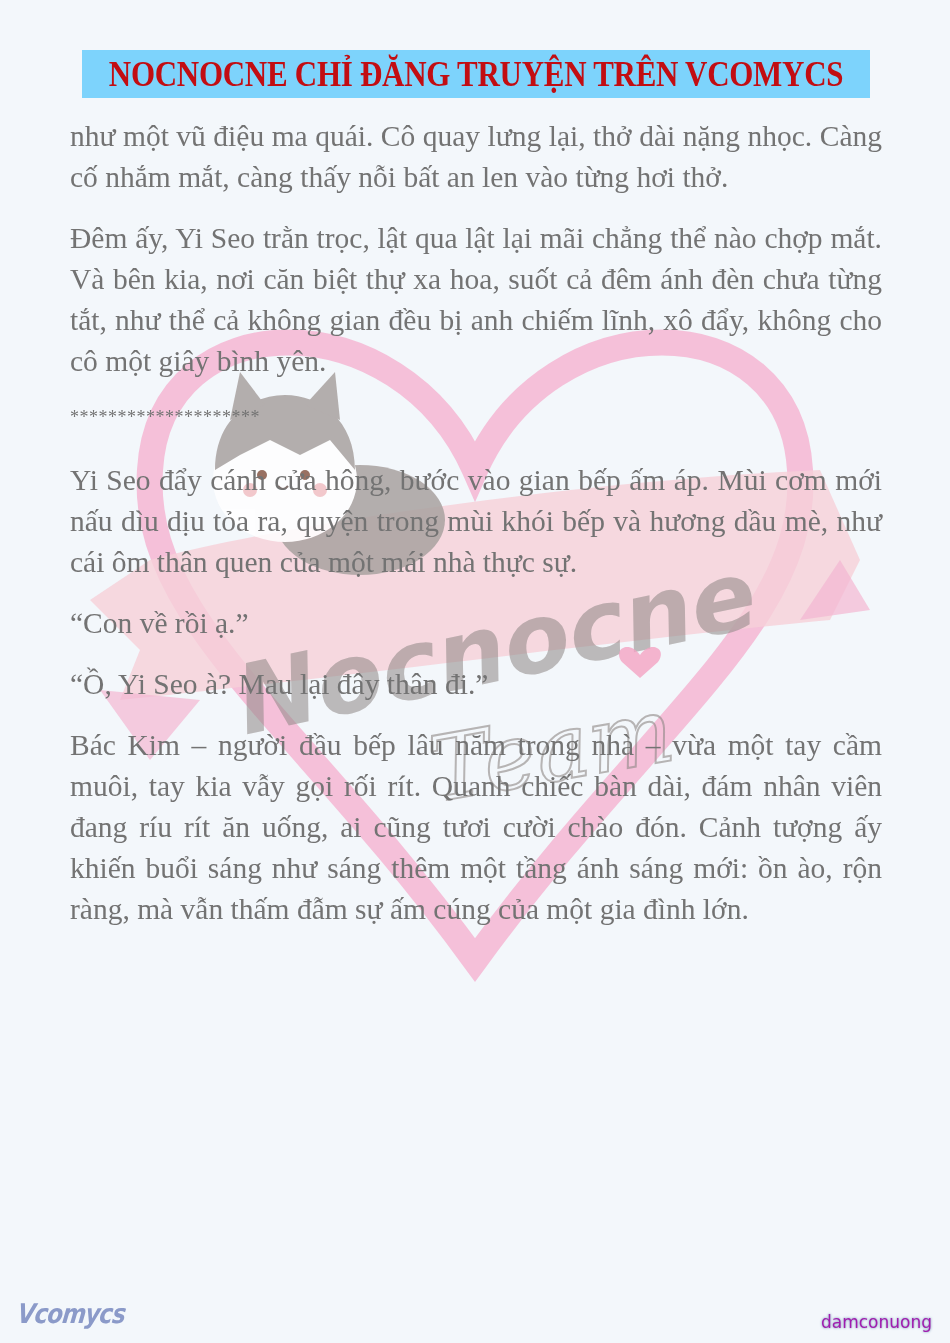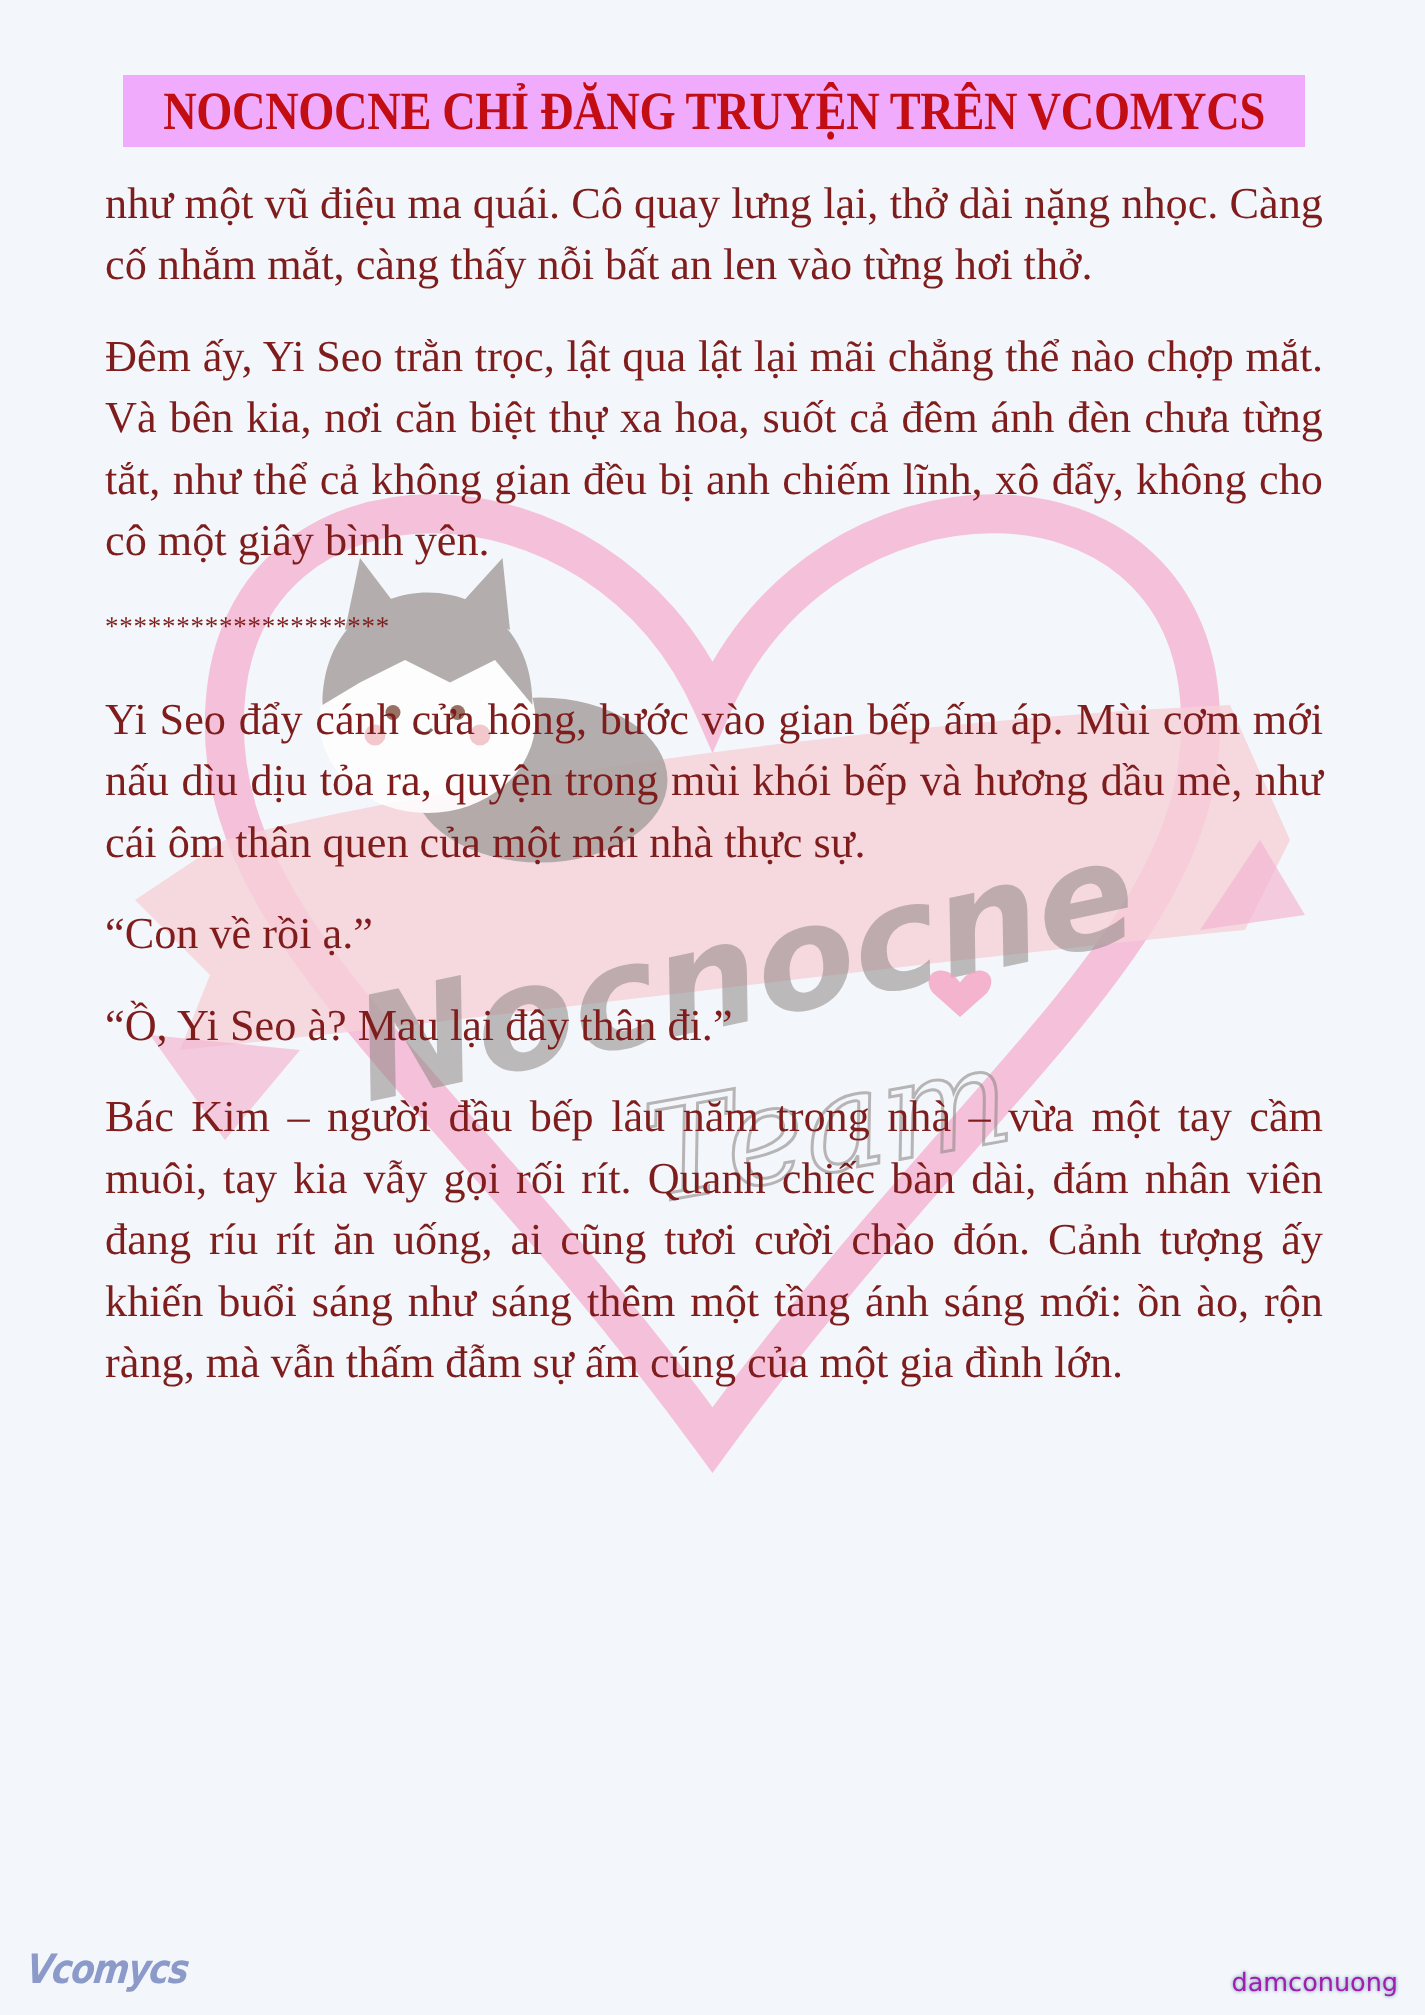--- a/index.html
+++ b/index.html
@@ -5,31 +5,31 @@
     html, body { margin: 0; padding: 0; }
     body {
       width: 950px; height: 1343px; overflow: hidden;
       background: #f3f7fb;
       position: relative;
       font-family: "DejaVu Serif", "Liberation Serif", serif;
     }
     .watermark { position: absolute; left: 0; top: 0; width: 950px; height: 1343px; z-index: 0; pointer-events: none; }
     .title-bar {
       position: absolute; left: 82px; top: 50px; width: 788px; height: 48px;
-      background: #f0abfc;
+      background: #7dd3fc;
       display: flex; align-items: center; justify-content: center;
       z-index: 2;
     }
     .title-text {
       color: #c20d12; font-family: "Liberation Serif", serif; font-weight: bold;
       font-size: 36px; letter-spacing: -0.3px; transform: scaleX(0.86); white-space: nowrap;
     }
     .content {
       position: absolute; left: 70px; top: 116px; width: 812px; z-index: 2;
-      font-family: "Liberation Serif", serif; font-size: 29.5px; line-height: 41px; color: #7f1d1d;
+      font-family: "Liberation Serif", serif; font-size: 29.5px; line-height: 41px; color: #737373;
     }
     .content p { margin: 0 0 20px 0; text-align: justify; text-align-last: left; }
     .content p.stars { font-size: 18px; letter-spacing: 0.5px; margin: 6px 0 28px 0; line-height: 30px; }
     .content p.last { text-align: justify; text-align-last: justify; }
     .footer-logo {
       position: absolute; left: 18px; top: 1298px; z-index: 2;
       font-family: "DejaVu Sans", sans-serif; font-style: italic; font-weight: bold;
       font-size: 27px; color: #8b9ac9; letter-spacing: -1px; transform: scaleX(0.85) skewX(-8deg);
       transform-origin: left;
     }

